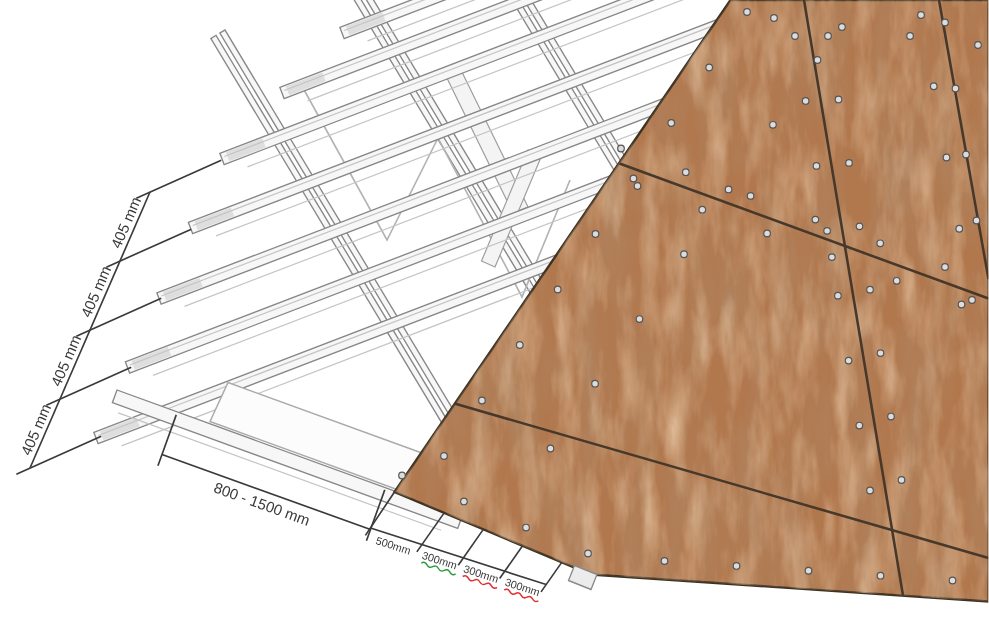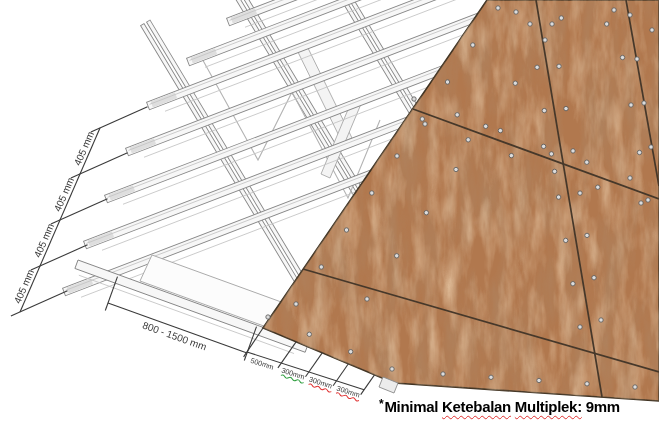--- a/index.html
+++ b/index.html
@@ -229,16 +229,13 @@
       <g transform="translate(319.9,388) rotate(17.8)">
         <path class="squig" d="M-12 0 q2 -2 4 0 q2 2 4 0 q2 -2 4 0 q2 2 4 0 q2 -2 4 0 q2 2 4 0" stroke="#e03131"></path>
       </g>
       <g transform="translate(347.5,396.9) rotate(17.8)">
         <path class="squig" d="M-12 0 q2 -2 4 0 q2 2 4 0 q2 -2 4 0 q2 2 4 0 q2 -2 4 0 q2 2 4 0" stroke="#e03131"></path>
       </g>
     </g>
   </g>
 </svg>
 
-<div class="note">
-  <span class="star">*</span><span>Minimal </span><span class="misspell">Ketebalan</span><span> </span><span class="misspell">Multiplek:</span><span> 9mm</span>
 </div>
-</div>
 
 </body></html>

